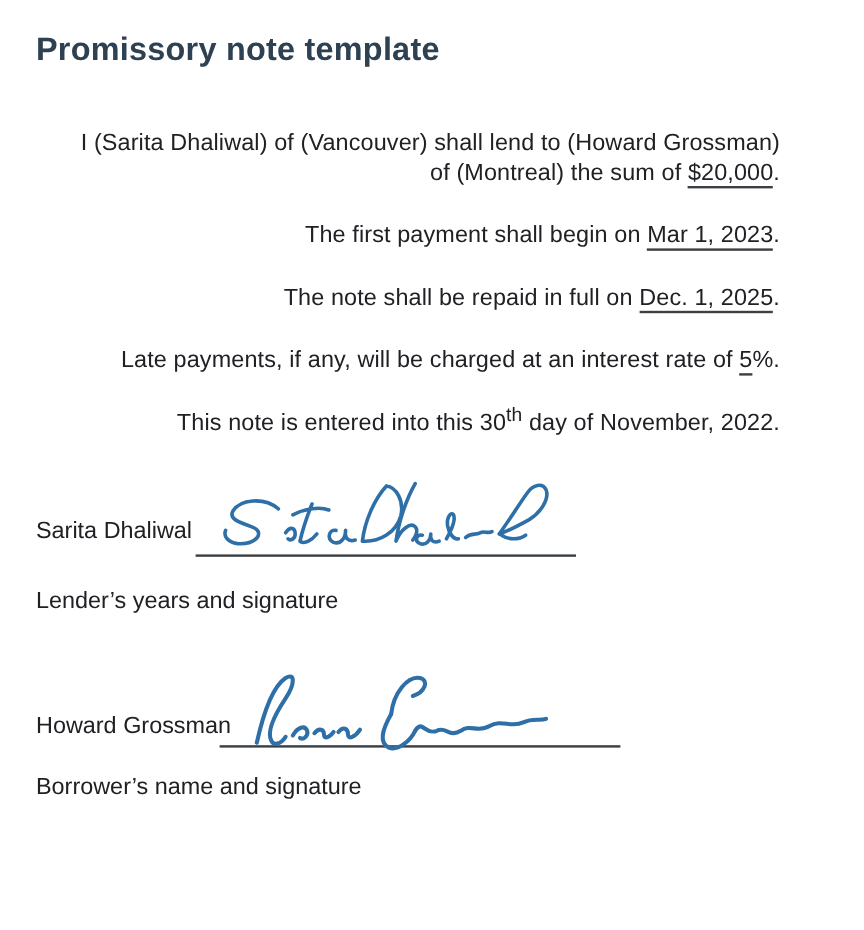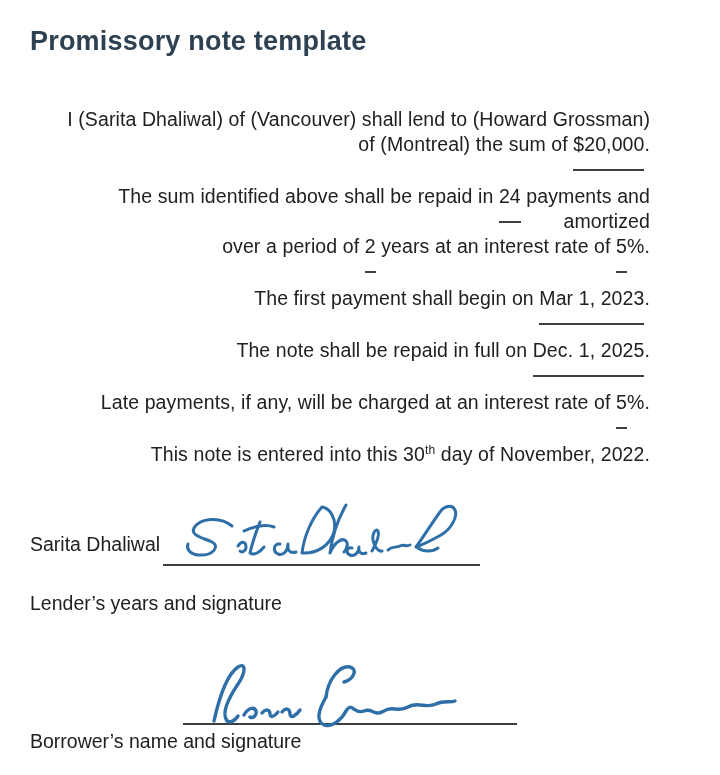--- a/index.html
+++ b/index.html
@@ -3,25 +3,25 @@
 <meta charset="utf-8">
 <style>
   html,body{margin:0;padding:0;background:#ffffff;}
   body{width:720px;height:775px;overflow:hidden;
        font-family:"Liberation Sans","DejaVu Sans",sans-serif;
        color:var(--c-body,#202124);}
   .doc{box-sizing:border-box;width:680px;height:775px;padding:24px 30px 0 30px;}
   h1.title{font-size:27px;line-height:34px;font-weight:600;letter-spacing:.2px;
        margin:0 0 49px 0;color:var(--c-title,#2e4152);}
   p.body-p{font-size:19.5px;line-height:25px;margin:0 0 27px 0;letter-spacing:.1px;text-align:right;}
-  .fill{border-bottom:2px solid #3c4043;padding-bottom:14px;}
-  sup{font-size:12px;vertical-align:super;line-height:0;}
+  .fill{border-bottom:2px solid #3c4043;padding-bottom:0px;}
+  sup{font-size:16px;vertical-align:super;line-height:0;}
   .caption{font-size:19.5px;line-height:25px;margin:0;}
   .cap-lender{margin-top:25px;}
-  .cap-borrower{margin-top:4px;}
+  .cap-borrower{margin-top:21px;}
   .sig-row{position:relative;}
   .sig-row-lender{height:64px;margin-top:35px;}
   .sig-row-borrower{height:60px;margin-top:49px;}
   .sig-name{position:absolute;left:0;font-size:19.5px;line-height:25px;}
   .sig-row-lender .sig-name{bottom:9px;}
   .sig-row-borrower .sig-name{bottom:5px;}
   .sig-line{position:absolute;bottom:0;border-bottom:2px solid var(--c-line,#3a3f43);}
   .sig-line-lender{left:133px;width:317px;}
   .sig-line-borrower{left:153px;width:334px;}
   .ink{position:absolute;pointer-events:none;}
@@ -34,24 +34,20 @@
 
 <div class="doc">
 
   <h1 class="title">Promissory note template</h1>
 
   <p class="body-p">
     <span>I (Sarita Dhaliwal) of (Vancouver) shall lend to (Howard Grossman)</span><br>
     <span>of (Montreal) the sum of </span><span class="fill">$20,000</span><span>.</span>
   </p>
 
-  <p class="body-p">
-    <span>The sum identified above shall be repaid in </span><span class="fill">24</span><span> payments and amortized</span><br>
-    <span>over a period of </span><span class="fill">2</span><span> years at an interest rate of </span><span class="fill">5</span><span>%.</span>
-  </p>
 
   <p class="body-p">
     <span>The first payment shall begin on </span><span class="fill">Mar 1, 2023</span><span>.</span>
   </p>
 
   <p class="body-p">
     <span>The note shall be repaid in full on </span><span class="fill">Dec. 1, 2025</span><span>.</span>
   </p>
 
   <p class="body-p">
@@ -76,20 +72,21 @@
       <path stroke-width="3" d="M 192,46 C 187,45 185,51 190,53 C 195,55 199,50 199,45 C 198,50 201,53 206,51"></path>
       <path stroke-width="3" d="M 212,49 C 216,42 220,34 218,29 C 216,26 212,31 213,38 C 214,44 218,50 222,49"></path>
       <path stroke-width="3" d="M 228,48 C 232,44 236,46 240,44 C 244,42 246,45 250,43"></path>
       <path stroke-width="3" d="M 256,45 C 264,34 274,18 280,10 C 284,4 292,2 295,8 C 298,15 291,27 281,33 C 272,38 262,43 256,45"></path>
       <path stroke-width="3" d="M 258,46 C 264,50 272,50 278,46"></path>
     </svg>
   </div>
   <p class="caption cap-lender">Lender’s years and signature</p>
 
   <div class="sig-row sig-row-borrower">
+    <span class="sig-name">Howard Grossman</span>
     <div class="sig-line sig-line-borrower"></div>
     <svg class="ink ink-borrower" width="300" height="72" viewBox="0 0 300 72">
       <path stroke-width="3.4" d="M 36,62 C 40,44 48,16 60,8 C 68,3 68,13 60,25 C 52,37 44,52 48,60 C 50,65 56,63 60,57"></path>
       <path stroke-width="3.4" d="M 66,56 C 70,49 76,47 78,52 C 79,56 75,60 72,58"></path>
       <path stroke-width="3.4" d="M 84,54 C 88,49 92,51 92,55 C 92,59 96,58 100,53"></path>
       <path stroke-width="3.4" d="M 104,53 C 108,48 112,50 112,55 C 112,60 118,57 122,51"></path>
       <path stroke-width="3.4" d="M 148,38 C 150,20 162,6 172,8 C 180,10 176,20 166,23"></path>
       <path stroke-width="3.4" d="M 148,38 C 140,52 138,62 146,66 C 154,69 164,60 168,52"></path>
       <path stroke-width="3.4" d="M 168,52 C 174,42 176,56 186,52 C 194,48 196,58 206,52 C 214,46 220,54 230,48 C 240,42 248,50 258,45 C 266,41 272,44 277,42"></path>
     </svg>

